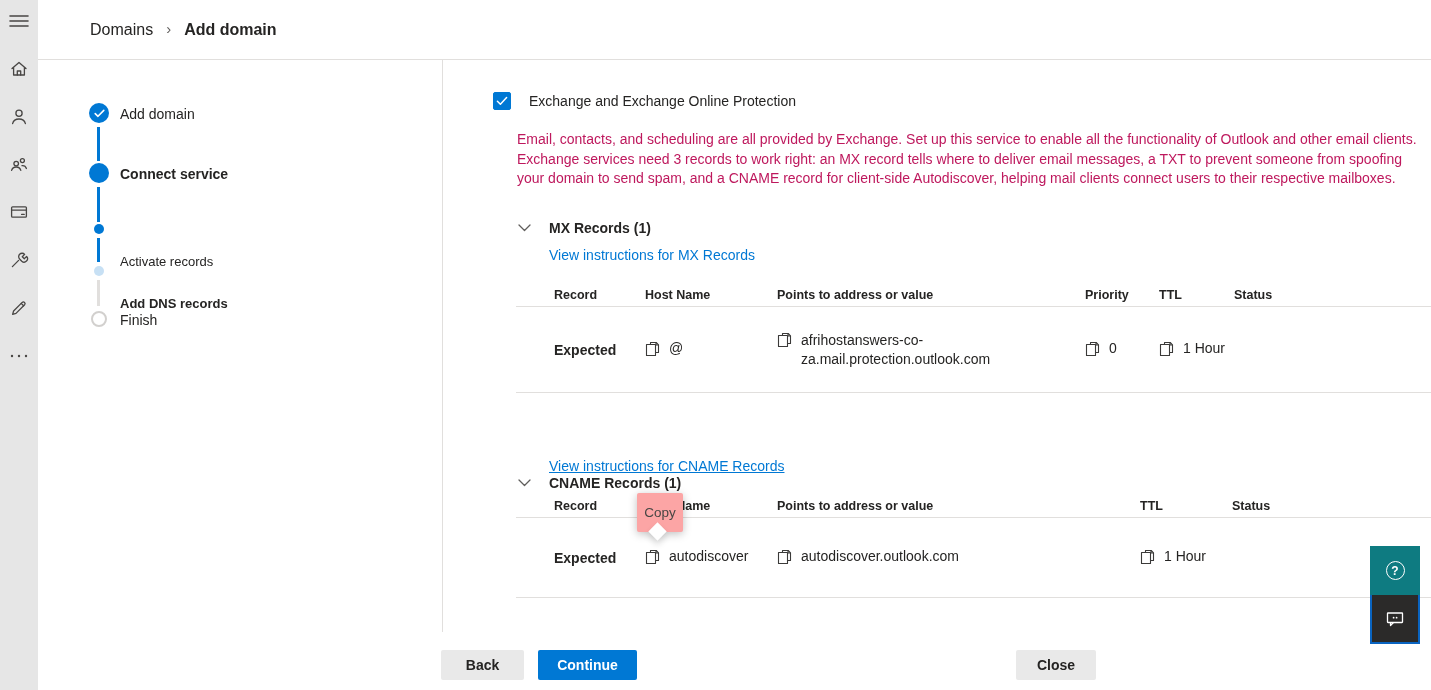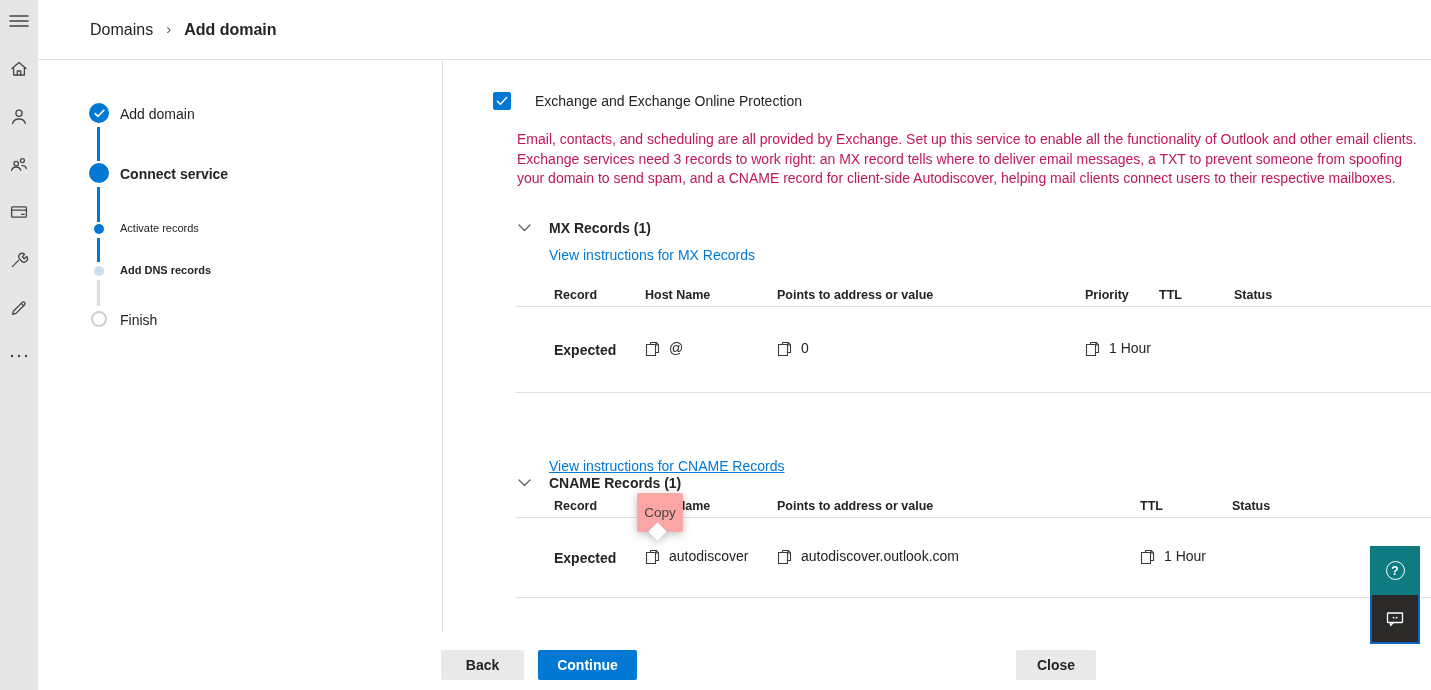--- a/index.html
+++ b/index.html
@@ -28,26 +28,26 @@
                 display:flex; align-items:center; justify-content:center; }
   .small-dot { width:10px; height:10px; border-radius:50%; }
   .dot-blue { background:#0078d4; }
   .dot-light { background:#c7e0f4; }
   .open-circle { width:16px; height:16px; border-radius:50%; background:#fff; border:2px solid #d2d0ce; }
   .connector { position:absolute; width:3px; }
   .conn-blue { background:#0078d4; }
   .conn-gray { background:#e1dfdd; }
   .step-label { position:absolute; left:82px; font-size:14px; color:#252423; white-space:nowrap; }
   .step-label.bold { font-weight:bold; }
-  .step-label.small { font-size:11px; }
+  .step-label.small { font-size:13px;margin-top:32px; }
 
   
   .main { position:absolute; left:443px; top:60px; right:0; height:572px; }
 
-  .svc-row { position:absolute; left:50px; top:32px; display:flex; align-items:center; gap:24px; }
+  .svc-row { position:absolute; left:50px; top:32px; display:flex; align-items:center; gap:18px; }
   .checkbox { width:18px; height:18px; border-radius:2px; background:#0078d4; border:1px solid #0078d4;
               display:flex; align-items:center; justify-content:center; cursor:pointer; }
   .svc-label { font-size:14px; color:#252423; }
 
   .svc-desc { position:absolute; left:74px; top:70px; width:907px; font-size:14px; line-height:19.5px; color:#be185d; }
 
   .section-head { position:absolute; display:flex; align-items:center; gap:18px; }
   .chev-btn { background:none; border:none; cursor:pointer; width:14px; height:14px; padding:0;
               display:flex; align-items:center; justify-content:center; }
   .section-title { font-size:14px; font-weight:bold; color:#252423; }
@@ -226,20 +226,30 @@
           <button class="copy-ic" aria-label="copy host name">
             <svg width="16" height="16" viewBox="0 0 16 16">
                 <path d="M5.5 3.5v-2h5.7l2.3 2.3v7.7h-3"></path>
                 <path d="M11 1.5v2.5h2.5"></path>
                 <rect x="1.5" y="3.5" width="9" height="11" fill="#fff"></rect>
               </svg>
           </button>
           <span>@</span>
         </span>
         <span class="cellv">
+          <button class="copy-ic" aria-label="copy address">
+            <svg width="16" height="16" viewBox="0 0 16 16">
+                <path d="M5.5 3.5v-2h5.7l2.3 2.3v7.7h-3"></path>
+                <path d="M11 1.5v2.5h2.5"></path>
+                <rect x="1.5" y="3.5" width="9" height="11" fill="#fff"></rect>
+              </svg>
+          </button>
+          <span class="wrap215">afrihostanswers-co-za.mail.protection.outlook.com</span>
+        </span>
+        <span class="cellv">
           <button class="copy-ic" aria-label="copy priority">
             <svg width="16" height="16" viewBox="0 0 16 16">
                 <path d="M5.5 3.5v-2h5.7l2.3 2.3v7.7h-3"></path>
                 <path d="M11 1.5v2.5h2.5"></path>
                 <rect x="1.5" y="3.5" width="9" height="11" fill="#fff"></rect>
               </svg>
           </button>
           <span>0</span>
         </span>
         <span class="cellv">

